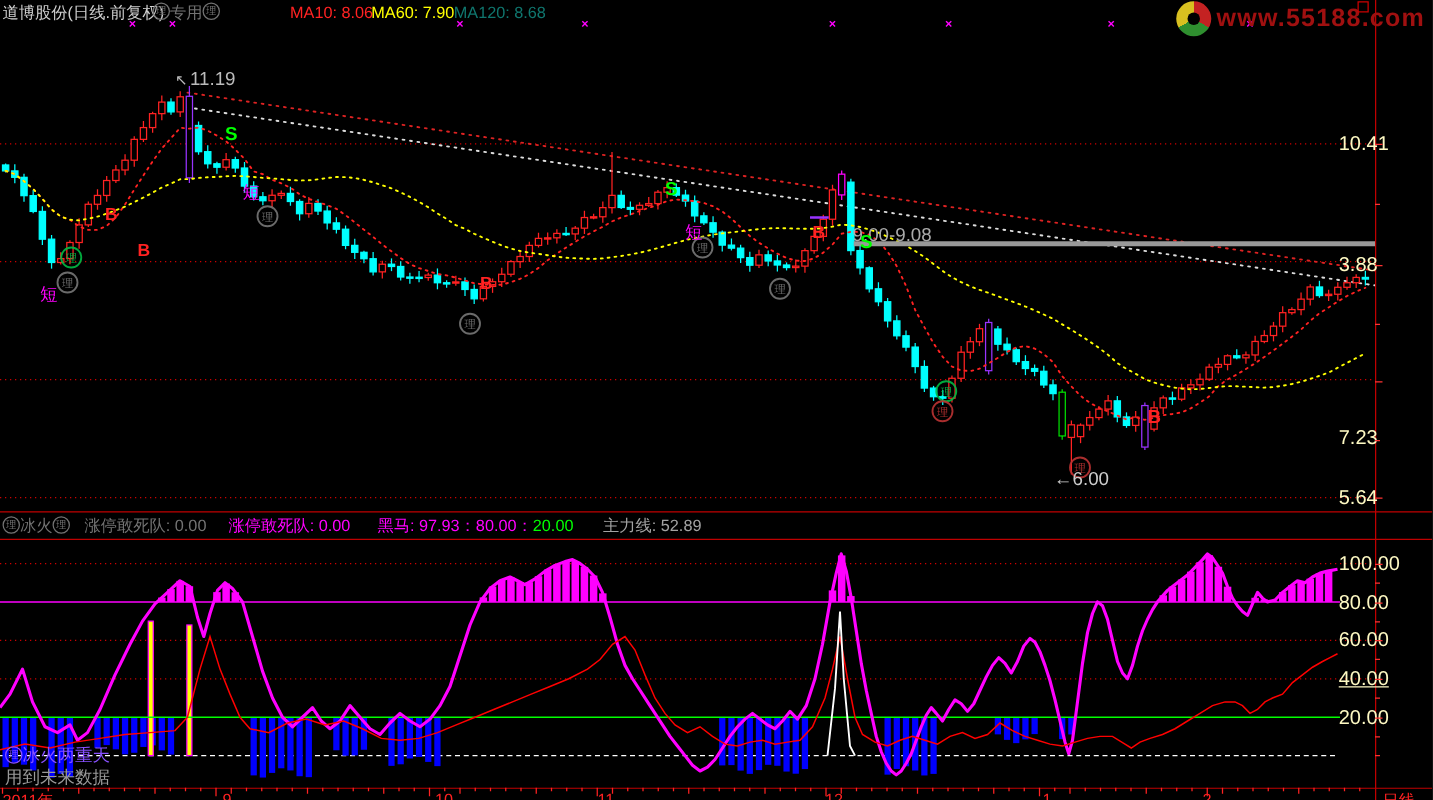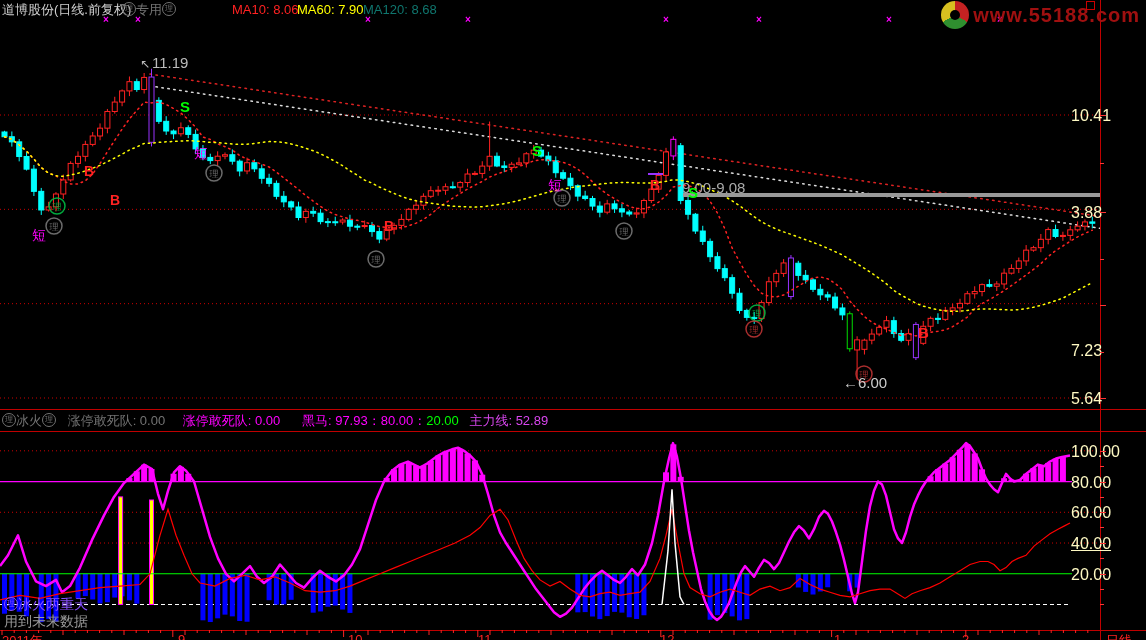--- a/index.html
+++ b/index.html
@@ -405,21 +405,21 @@
     </svg>
 
   <div class="hline" style="top:409px"></div>
   <div class="hline" style="top:431px"></div>
 
   <div class="ind-header">
     <span class="c-white"><span class="wm">理</span><span>冰火</span><span class="wm">理</span></span>
     <span class="c-white" style="margin-left:8px">涨停敢死队: 0.00</span>
     <span class="c-mag" style="margin-left:14px">涨停敢死队: 0.00</span>
     <span class="c-mag" style="margin-left:18px">黑马: 97.93：80.00：</span><span class="c-green">20.00</span>
-    <span class="c-red" style="margin-left:7px;color:#d946ef">主力线: 52.89</span>
+    <span class="c-red" style="margin-left:20px;color:#a3a3a3">主力线: 52.89</span>
   </div>
 
   <svg id="ind-svg" style="top:432px" width="1100" height="198" viewBox="0 432 1100 198">
       <line x1="0" y1="450.8" x2="1100" y2="450.8" stroke="#cc0000" stroke-width="1" stroke-dasharray="1 3"></line>
       <line x1="0" y1="512.28" x2="1100" y2="512.28" stroke="#cc0000" stroke-width="1" stroke-dasharray="1 3"></line>
       <line x1="0" y1="543.02" x2="1100" y2="543.02" stroke="#cc0000" stroke-width="1" stroke-dasharray="1 3"></line>
       <line x1="0" y1="604.5" x2="1070" y2="604.5" stroke="#ffffff" stroke-width="1" stroke-dasharray="4 3"></line>
       <g>
         <rect x="2" y="573.76" width="5" height="39.96199999999999" fill="#0000ff"></rect>
         <rect x="9.35" y="573.76" width="5" height="36.25952767253443" fill="#0000ff"></rect>

